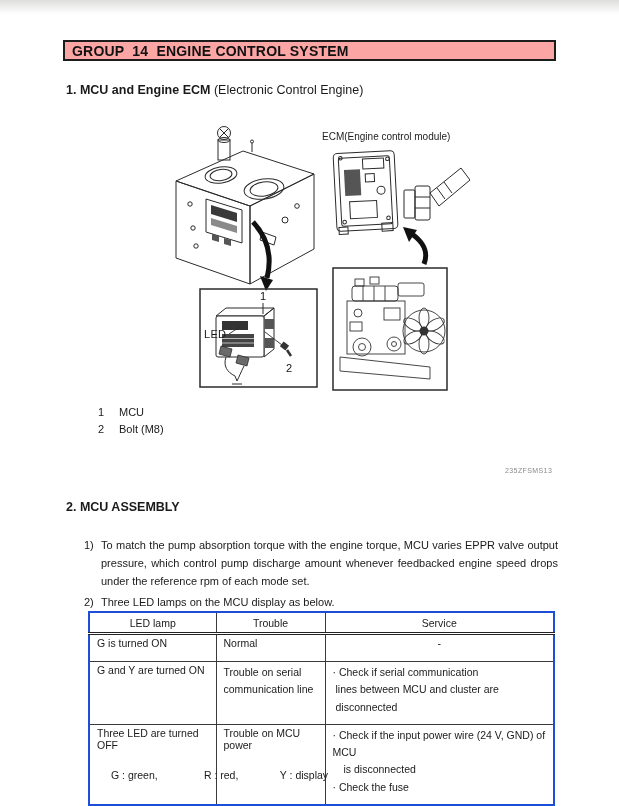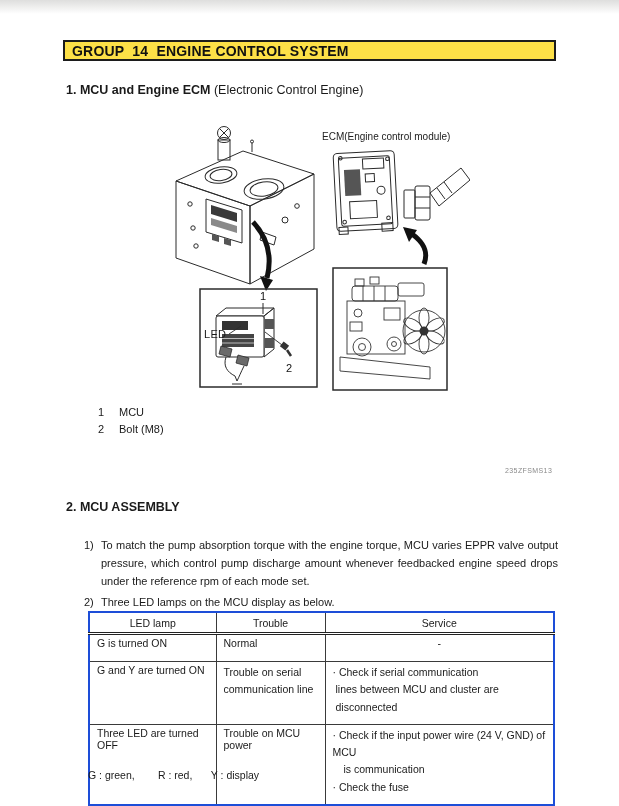--- a/index.html
+++ b/index.html
@@ -2,21 +2,21 @@
 <html><head>
 <meta charset="utf-8">
 <style>
   html,body{margin:0;padding:0;background:#fff;}
   .page{position:relative;width:619px;height:806px;background:#ffffff;overflow:hidden;
         font-family:"Liberation Sans", sans-serif;color:#1a1a1a;}
   .top-shade{position:absolute;left:0;top:0;width:619px;height:14px;
              background:linear-gradient(#dededd,#ffffff);}
 
   .header-bar{position:absolute;left:63px;top:40px;width:482px;height:17px;
-              background:#fde047;border:2px solid #1c1c1c;
+              background:#fca5a5;border:2px solid #1c1c1c;
               display:flex;align-items:center;padding-left:7px;}
   .header-bar span{font-weight:bold;font-size:14px;white-space:pre;letter-spacing:.2px;color:#111;}
 
   .sec1-title{position:absolute;left:66px;top:83px;font-size:12.5px;white-space:pre;}
   .sec1-title .b{font-weight:bold;}
 
   .ecm-label{position:absolute;left:322px;top:131px;font-size:10px;color:#222;}
 
   .diagram{position:absolute;left:150px;top:120px;}
 
@@ -47,21 +47,21 @@
   .led-table td{vertical-align:top;padding:2px 5px 8px 7px;}
   .led-table td div{line-height:17.3px;}
   .r1 td,.r2 td{height:16px;}
   .r3 td{height:35px;}
   .r4 td{height:50px;}
   td.ctr{text-align:center;padding-right:7px;}
   .cont-sm{margin-left:3px;}
   .cont-md{margin-left:11px;}
 
   .footnote{position:absolute;left:88px;top:769px;font-size:10.5px;}
-  .footnote span{display:inline-block;}
+  .footnote span{display:inline-block;padding-left:23px;}
   .fn-g{width:67px;}
   .fn-r{width:50px;}
 </style>
 </head>
 <body>
 
 <div class="page">
   <div class="top-shade"></div>
 
   <div class="header-bar">
@@ -245,21 +245,21 @@
         <td>
           <div>· Check if serial communication</div>
           <div class="cont-sm">lines between MCU and cluster are disconnected</div>
         </td>
       </tr>
       <tr class="r4">
         <td>Three LED are turned OFF</td>
         <td>Trouble on MCU power</td>
         <td>
           <div>· Check if the input power wire (24 V, GND) of MCU</div>
-          <div class="cont-md">is communication</div>
+          <div class="cont-md">is disconnected</div>
           <div>· Check the fuse</div>
         </td>
       </tr>
     </tbody>
   </table>
 
   <div class="footnote">
     <span class="fn-g">G : green,</span>
     <span class="fn-r">R : red,</span>
     <span>Y : display</span>

